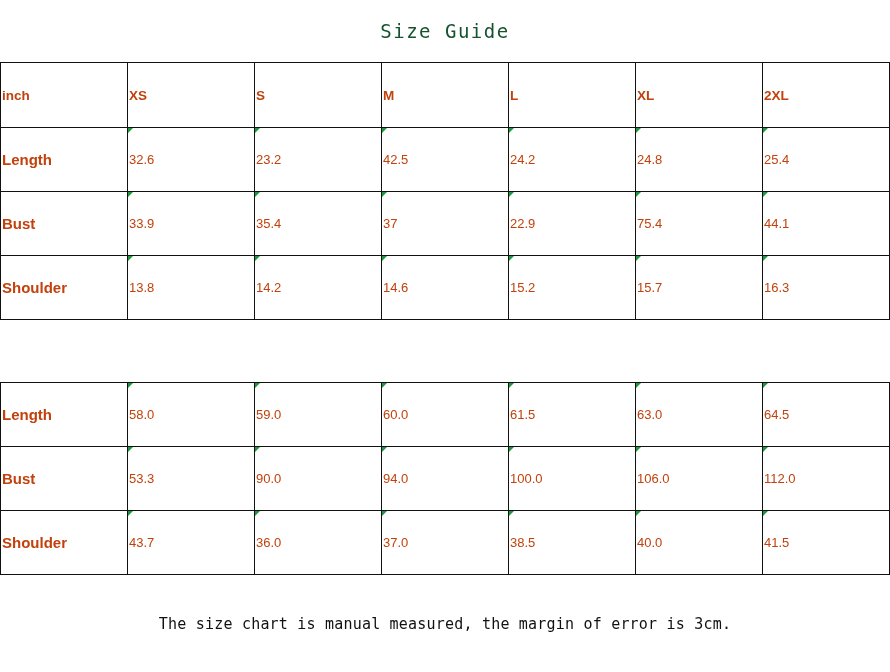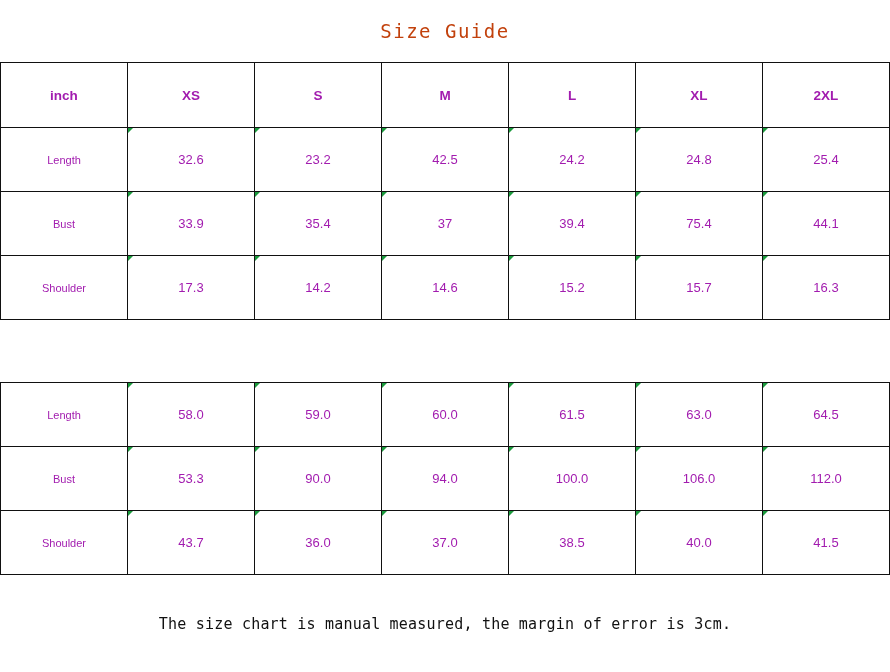--- a/index.html
+++ b/index.html
@@ -21,45 +21,45 @@
     box-sizing: border-box;
     display: flex;
     flex-direction: column;
   }
   .title {
     height: 62px;
     line-height: 62px;
     text-align: center;
     font-size: 19px;
     letter-spacing: 1.5px;
-    color: #c2410c;
+    color: #14532d;
     font-family: "DejaVu Sans Mono", monospace;
   }
   table.size-table {
     width: 890px;
     border-collapse: collapse;
     table-layout: fixed;
   }
   table.size-table td {
     border: 1px solid #111111;
     height: 61px;
-    text-align: center;
+    text-align: left;
     vertical-align: middle;
     font-size: 13px;
     font-family: "Liberation Sans", sans-serif;
-    color: #a21caf;
+    color: #c2410c;
     position: relative;
   }
   table.size-table td.head-label {
     font-weight: bold;
     font-size: 13.5px;
   }
   table.size-table td.row-label {
-    font-weight: normal;
-    font-size: 11px;
+    font-weight: bold;
+    font-size: 15px;
   }
   table.size-table td.val {
     font-weight: normal;
     font-size: 13px;
   }
   
   table.size-table tr.header-row td {
     height: 62px;
   }
   
@@ -125,27 +125,27 @@
         <td class="val">42.5</td>
         <td class="val">24.2</td>
         <td class="val">24.8</td>
         <td class="val">25.4</td>
       </tr>
       <tr>
         <td class="row-label">Bust</td>
         <td class="val">33.9</td>
         <td class="val">35.4</td>
         <td class="val">37</td>
-        <td class="val">39.4</td>
+        <td class="val">22.9</td>
         <td class="val">75.4</td>
         <td class="val">44.1</td>
       </tr>
       <tr>
         <td class="row-label">Shoulder</td>
-        <td class="val">17.3</td>
+        <td class="val">13.8</td>
         <td class="val">14.2</td>
         <td class="val">14.6</td>
         <td class="val">15.2</td>
         <td class="val">15.7</td>
         <td class="val">16.3</td>
       </tr>
     </tbody>
   </table>
 
   <div class="gap"></div>

